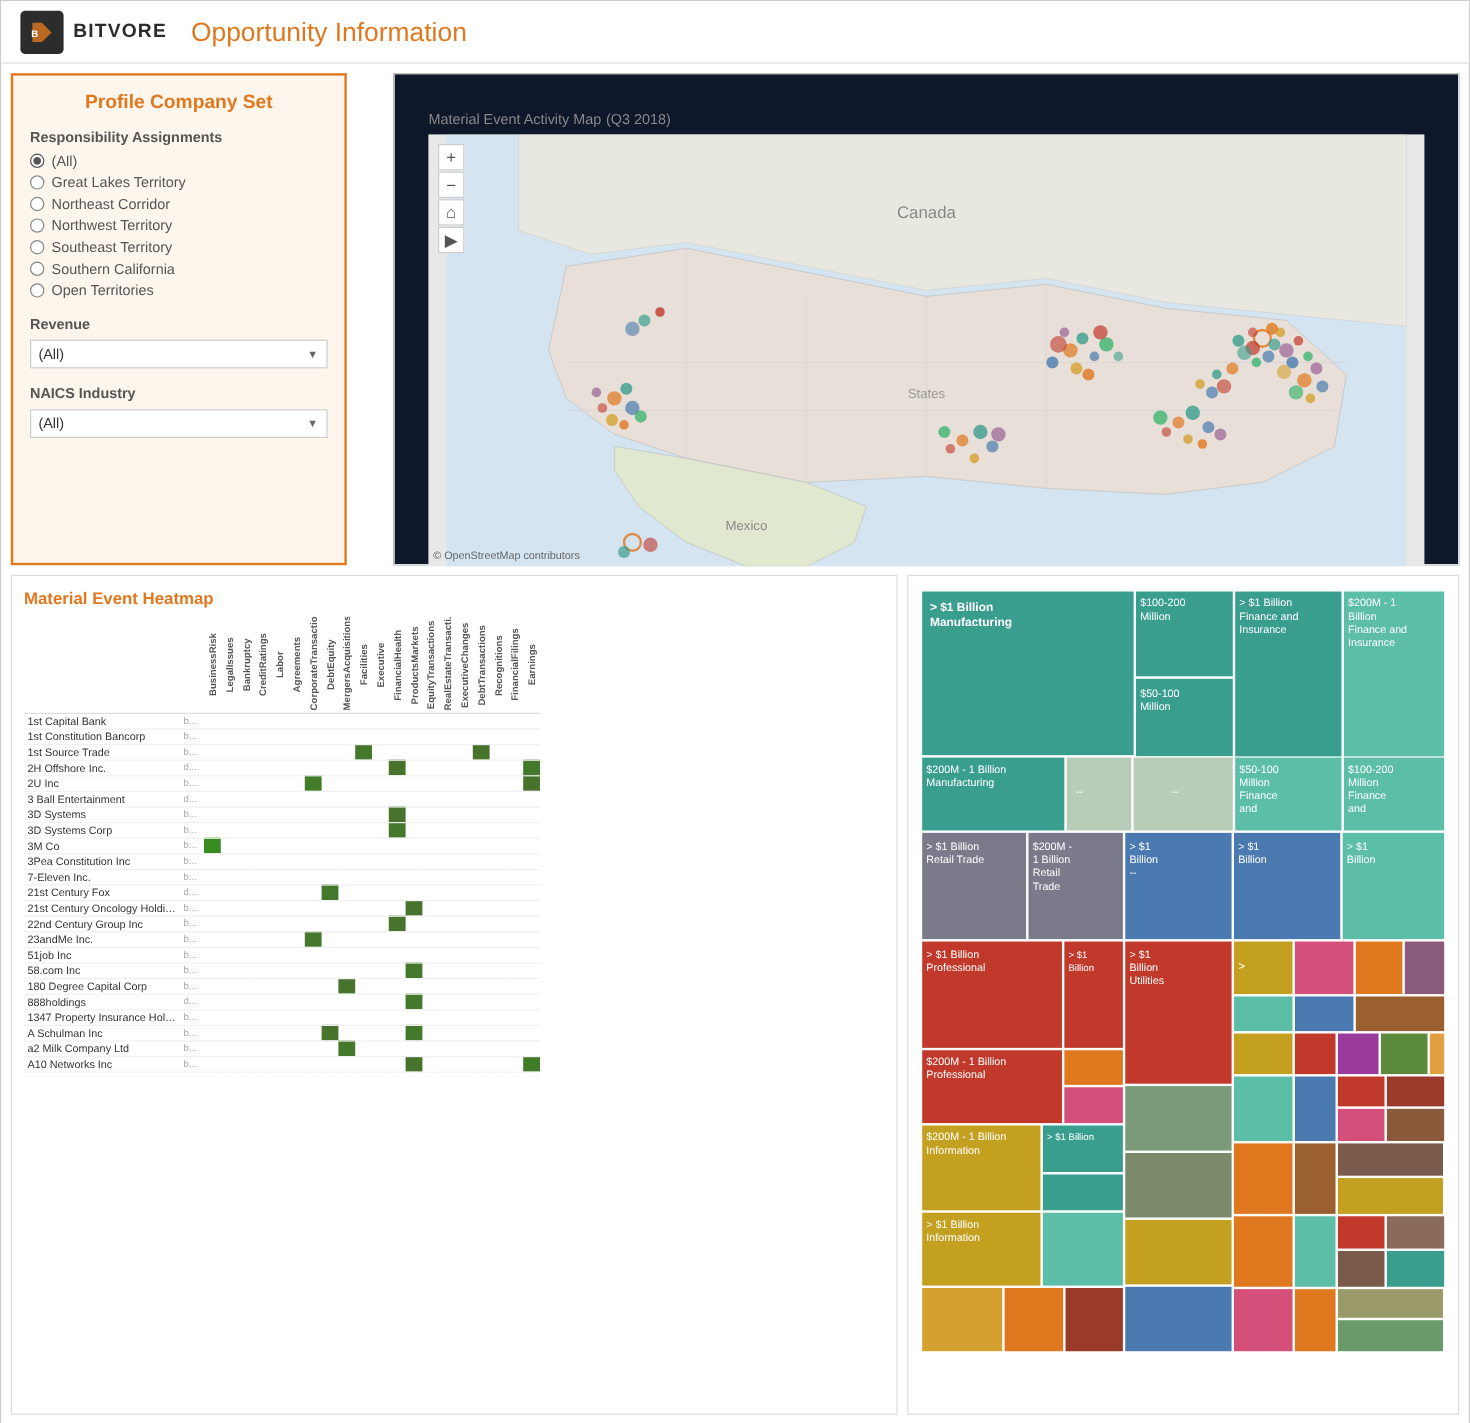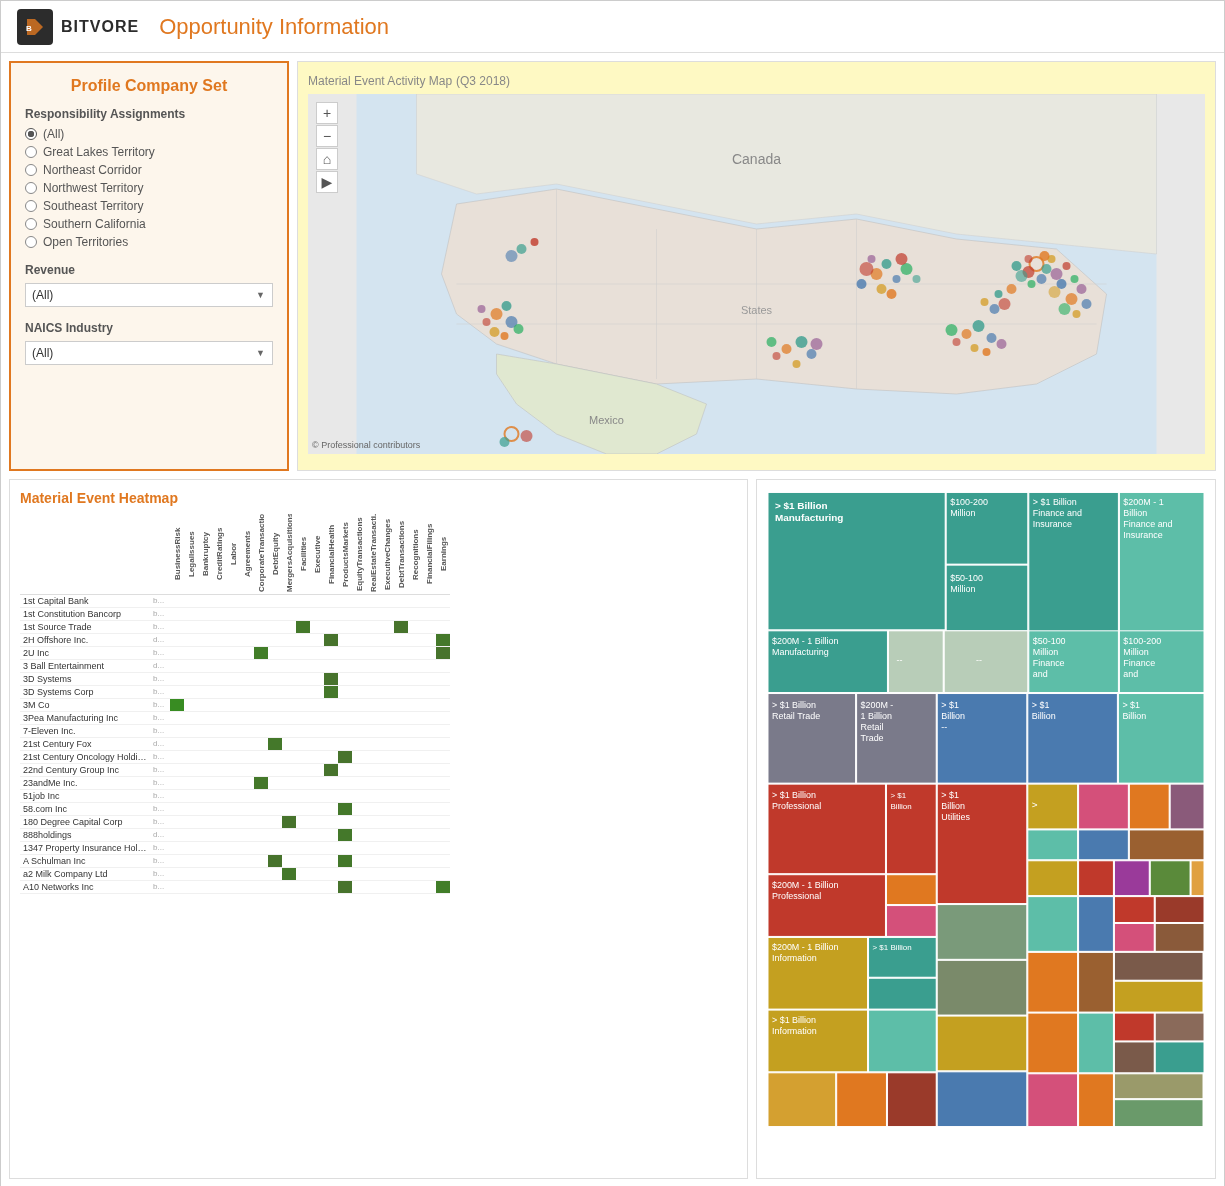--- a/index.html
+++ b/index.html
@@ -27,21 +27,21 @@
     .radio-group { display: flex; flex-direction: column; gap: 4px; margin-bottom: 14px; }
     .radio-item { display: flex; align-items: center; gap: 6px; font-size: 12px; color: #555; cursor: pointer; }
     .radio-circle { width: 12px; height: 12px; border-radius: 50%; border: 1px solid #888; background: white; flex-shrink: 0; }
     .radio-circle.selected { border-color: #555; background: white; position: relative; }
     .radio-circle.selected::after { content: ''; width: 6px; height: 6px; border-radius: 50%; background: #555; position: absolute; top: 2px; left: 2px; }
     .dropdown-select { width: 100%; padding: 4px 6px; border: 1px solid #ccc; background: white; font-size: 12px; color: #333; appearance: none; cursor: pointer; }
     .dropdown-wrapper { position: relative; margin-bottom: 14px; }
     .dropdown-wrapper::after { content: '▼'; position: absolute; right: 8px; top: 50%; transform: translateY(-50%); font-size: 9px; color: #666; pointer-events: none; }
 
     
-    .map-panel { flex: 1; border: 1px solid #ddd; background: #fef9c3; padding: 10px; }
+    .map-panel { flex: 1; border: 1px solid #ddd; background: #0f172a; padding: 28px; margin-left: 31px; }
     .map-title { font-size: 14px; color: #e07820; font-weight: bold; margin-bottom: 6px; }
     .map-title span { color: #888; font-weight: normal; font-size: 12px; }
     .map-container { position: relative; width: 100%; height: 360px; background: #e8e8e8; overflow: hidden; }
 
     
     .map-controls { position: absolute; top: 8px; left: 8px; display: flex; flex-direction: column; gap: 1px; z-index: 10; }
     .map-btn { width: 22px; height: 22px; background: white; border: 1px solid #ccc; display: flex; align-items: center; justify-content: center; cursor: pointer; font-size: 14px; color: #555; }
     .map-credit { position: absolute; bottom: 4px; left: 4px; font-size: 9px; color: #666; }
 
     
@@ -251,21 +251,21 @@
             <circle cx="148" cy="348" r="5" fill="#3a9e8f" opacity="0.7"></circle>
             <circle cx="170" cy="342" r="6" fill="#c0392b" opacity="0.6"></circle>
 
             <circle cx="655" cy="195" r="5" fill="#e07820" opacity="0.7"></circle>
             <circle cx="642" cy="200" r="4" fill="#3a9e8f" opacity="0.8"></circle>
             <circle cx="648" cy="210" r="6" fill="#c0392b" opacity="0.6"></circle>
             <circle cx="638" cy="215" r="5" fill="#4a7aaf" opacity="0.7"></circle>
             <circle cx="628" cy="208" r="4" fill="#d4a030" opacity="0.8"></circle>
           </svg>
 
-          <div class="map-credit">© Professional contributors</div>
+          <div class="map-credit">© OpenStreetMap contributors</div>
         </div>
       </div>
     </div>
 
     <div class="bottom-row">
 
       <div class="heatmap-panel">
         <div class="heatmap-title">Material Event Heatmap</div>
 
 
@@ -508,21 +508,21 @@
                   <td class="heat-cell" style="background: transparent;"></td>
                   <td class="heat-cell" style="background: transparent;"></td>
                   <td class="heat-cell" style="background: transparent;"></td>
                   <td class="heat-cell" style="background: transparent;"></td>
                   <td class="heat-cell" style="background: transparent;"></td>
                   <td class="heat-cell" style="background: transparent;"></td>
                   <td class="heat-cell" style="background: transparent;"></td>
                   <td class="heat-cell" style="background: transparent;"></td>
                 </tr>
                 <tr>
-                  <td class="company-name">3Pea Manufacturing Inc</td>
+                  <td class="company-name">3Pea Constitution Inc</td>
                   <td class="abbrev">b...</td>
                   <td class="heat-cell" style="background: transparent;"></td>
                   <td class="heat-cell" style="background: transparent;"></td>
                   <td class="heat-cell" style="background: transparent;"></td>
                   <td class="heat-cell" style="background: transparent;"></td>
                   <td class="heat-cell" style="background: transparent;"></td>
                   <td class="heat-cell" style="background: transparent;"></td>
                   <td class="heat-cell" style="background: transparent;"></td>
                   <td class="heat-cell" style="background: transparent;"></td>
                   <td class="heat-cell" style="background: transparent;"></td>

